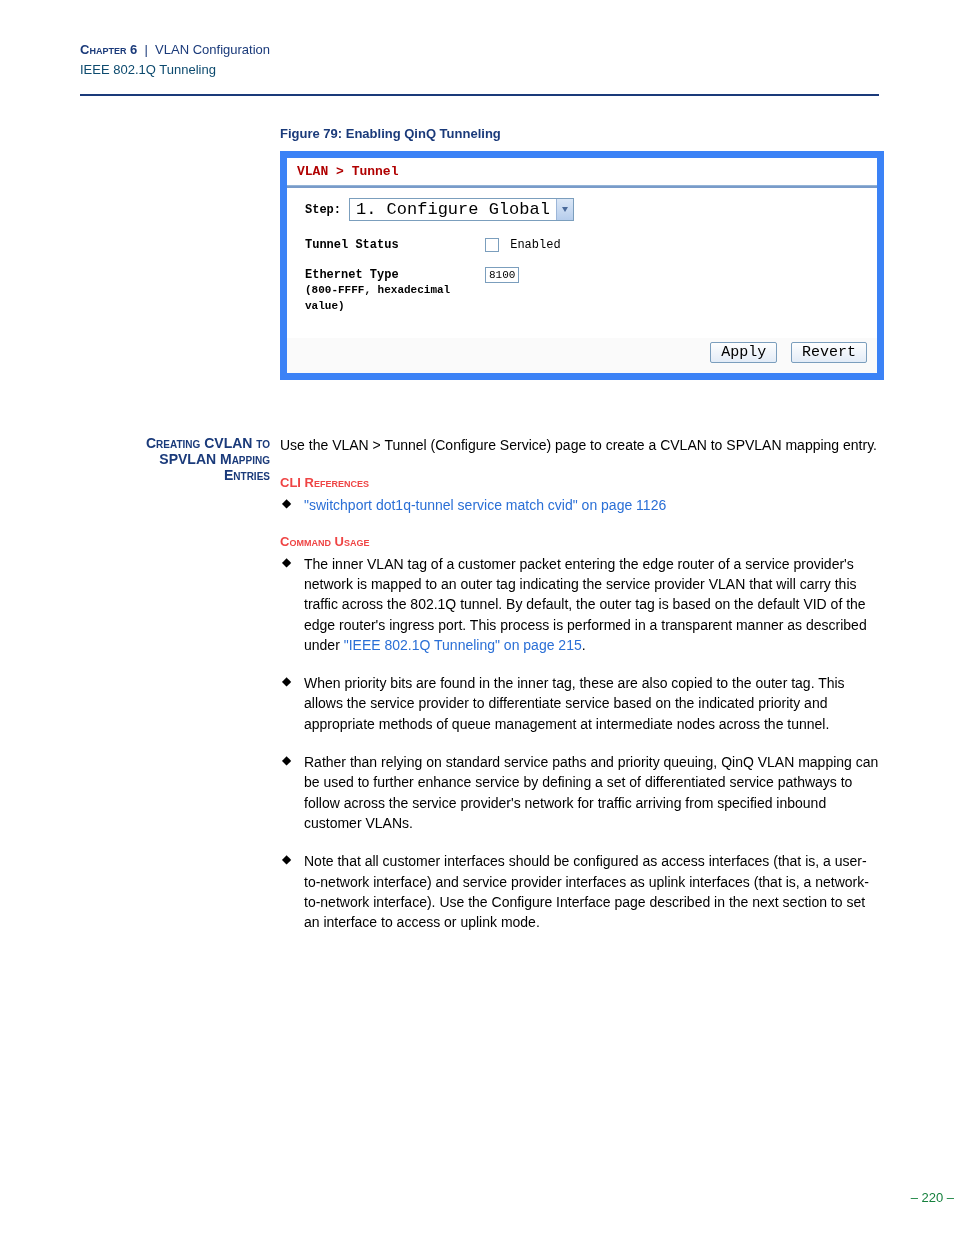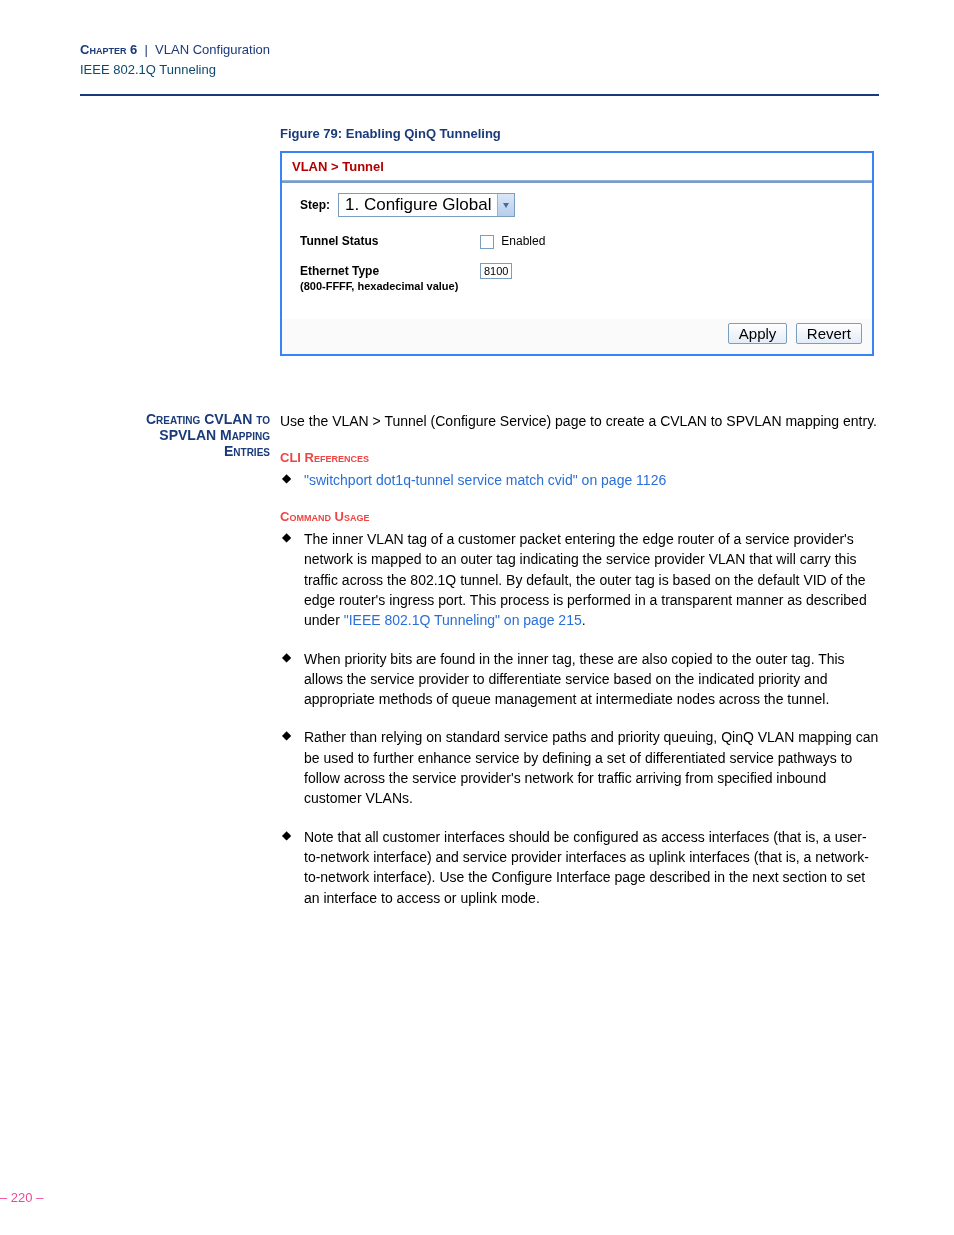--- a/index.html
+++ b/index.html
@@ -37,24 +37,24 @@
     font-size: 13px;
   }
   .figure-caption {
     color: #1a3a7a;
     font-weight: bold;
     font-size: 13px;
     margin: 20px 0 10px 200px;
   }
   .screenshot {
     margin-left: 200px;
-    border: 2px solid #3b82f6;
+    border: 7px solid #3b82f6;
     width: 590px;
     background: #fff;
-    font-family: Liberation Sans, sans-serif;
+    font-family: Liberation Mono, monospace;
   }
   .ss-title {
     padding: 6px 10px;
     border-bottom: 1px solid #93b3d6;
     font-size: 13px;
     font-weight: bold;
   }
   .ss-title-red { color: #b00000; }
   .ss-underbar {
     height: 2px;
@@ -182,23 +182,23 @@
     top: 0;
     font-size: 12px;
     color: #000;
   }
   .link { color: #2a6fd6; }
   .page-number {
     position: absolute;
     bottom: 30px;
     width: 100%;
     left: 0;
-    text-align: left;
-    font-size: 13px;
-    color: #ec4899;
+    text-align: right;
+    font-size: 13px;
+    color: #15803d;
   }
   .chev {
     width:0;height:0;border-left:3px solid transparent;border-right:3px solid transparent;border-top:5px solid #4a6a9a;
   }
 </style>
 </head>
 <body>
 
 <div class="page">
 

